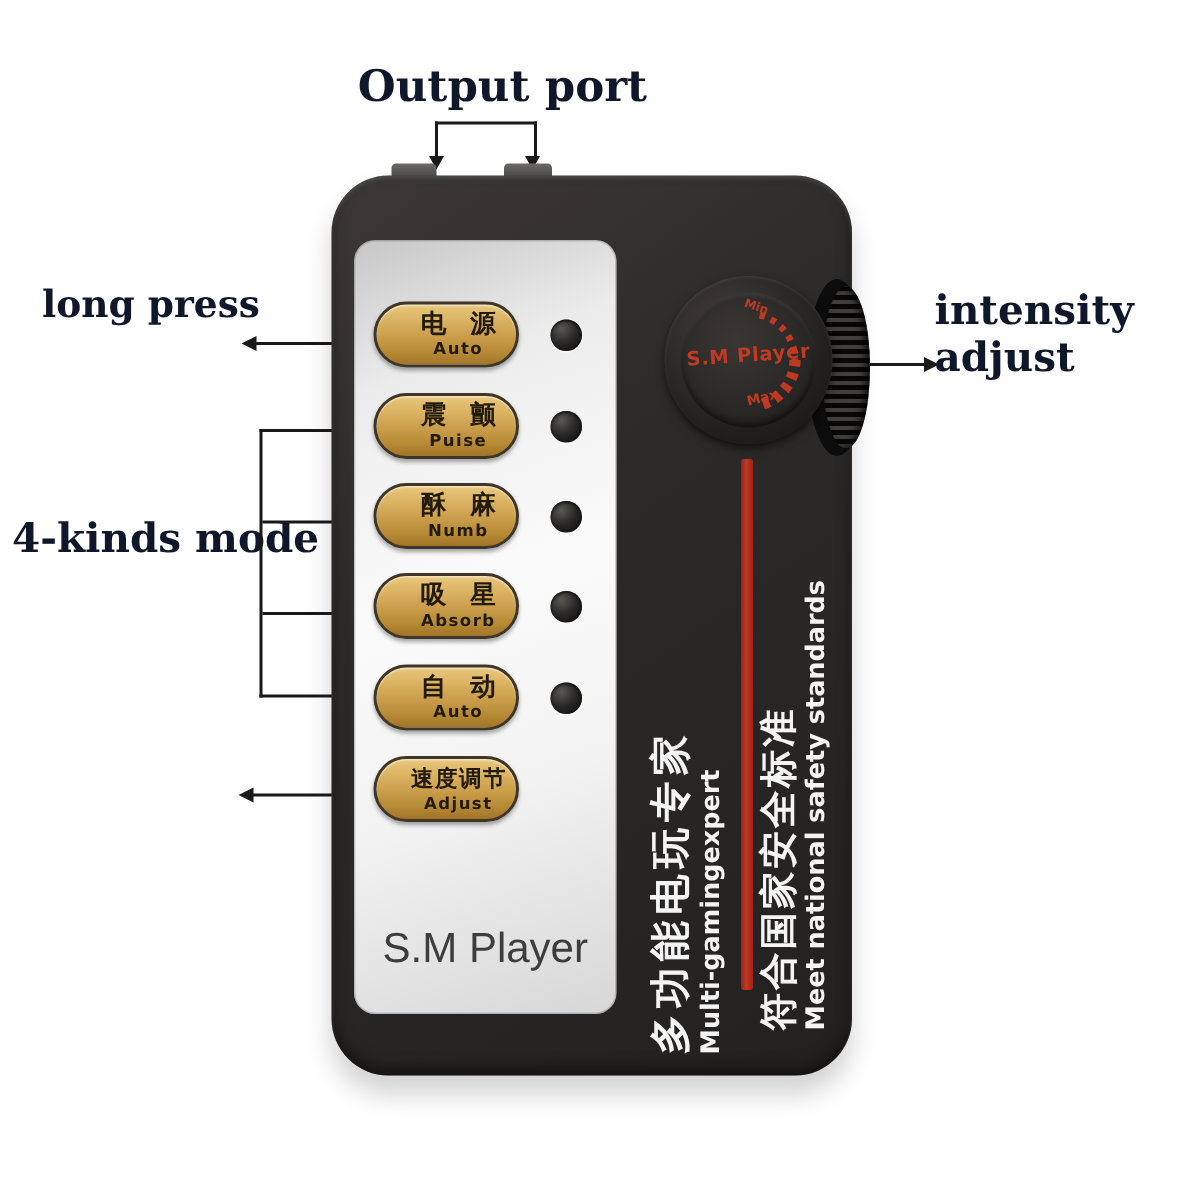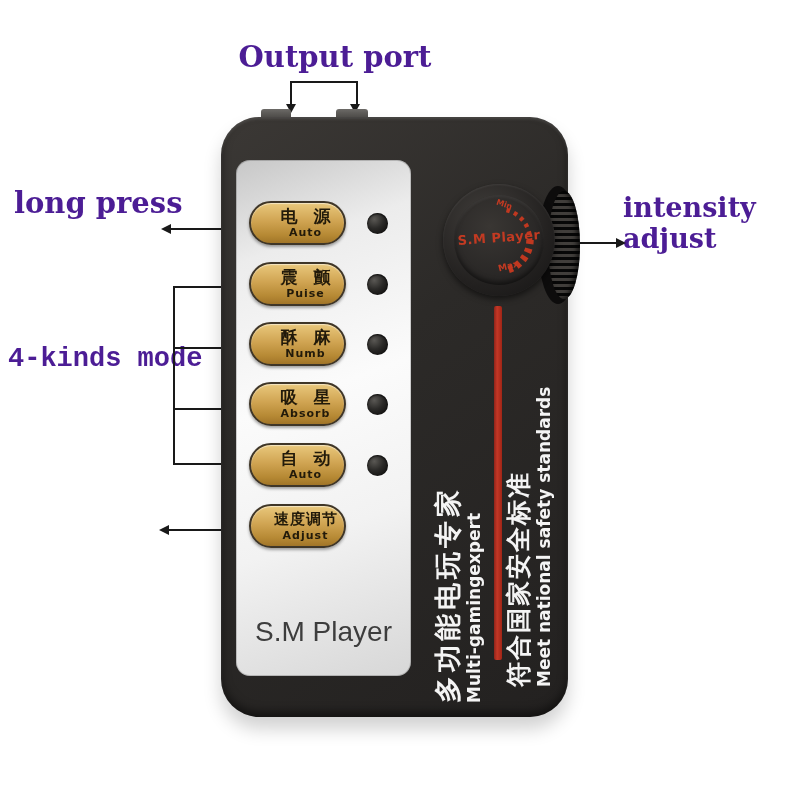--- a/index.html
+++ b/index.html
@@ -1,23 +1,23 @@
 <!DOCTYPE html>
 <html><head>
 <meta charset="utf-8">
 <style>
   html,body{margin:0;padding:0;background:#ffffff;}
   .stage{position:relative;width:800px;height:800px;background:#ffffff;overflow:hidden;
          font-family:"DejaVu Serif",serif;}
 
   
-  .ann{position:absolute;color:#4c1d95;font-weight:700;}
+  .ann{position:absolute;color:#0f172a;font-weight:700;}
   .ann-output{left:230px;top:40px;width:210px;text-align:center;font-size:29px;}
-  .ann-longpress{left:14px;top:189px;font-size:29px;line-height:28px;}
-  .ann-modes{left:8px;top:344px;font-size:27px;font-family:Liberation Mono, monospace;}
+  .ann-longpress{left:28px;top:189px;font-size:25px;line-height:28px;}
+  .ann-modes{left:8px;top:344px;font-size:27px;}
   .ann-speed{left:16px;top:511px;font-size:26px;}
   .ann-intensity{left:623px;top:192px;font-size:27px;}
 
   .line{position:absolute;background:#191919;}
   .out-bracket{position:absolute;left:290px;top:81px;width:64px;height:24px;
                border-top:2px solid #191919;border-left:2px solid #191919;border-right:2px solid #191919;}
   .arrow-down{position:absolute;width:0;height:0;border-left:5px solid transparent;
               border-right:5px solid transparent;border-top:9px solid #191919;}
   .arrow-left{position:absolute;width:0;height:0;border-top:5px solid transparent;
               border-bottom:5px solid transparent;border-right:10px solid #191919;}

